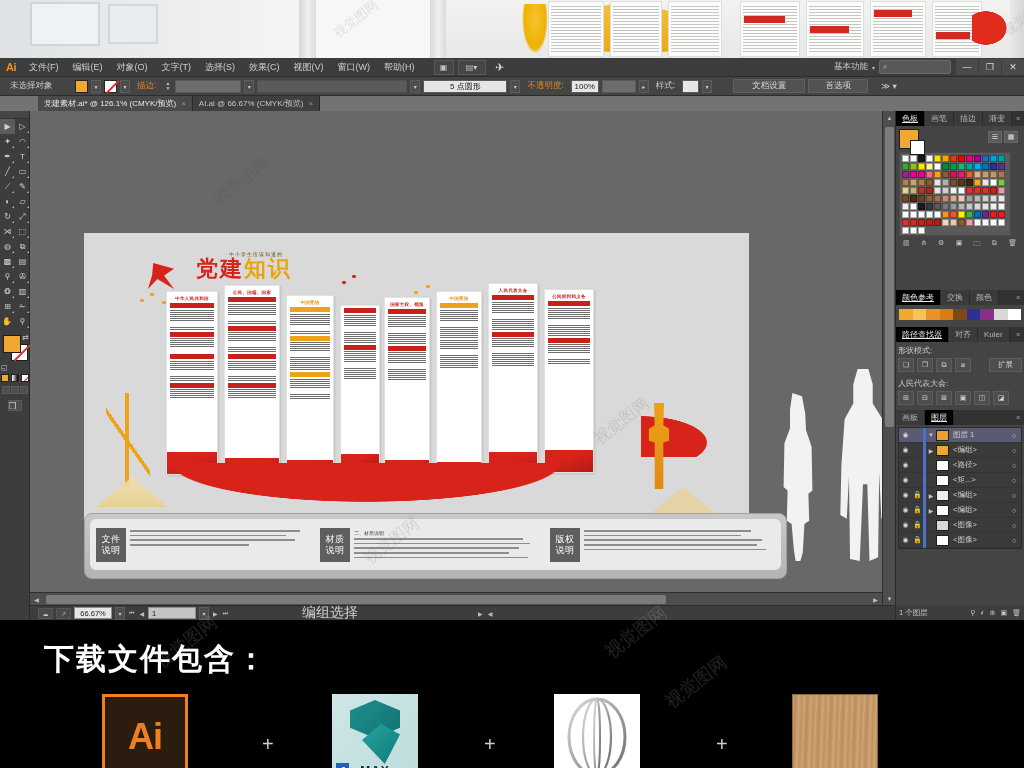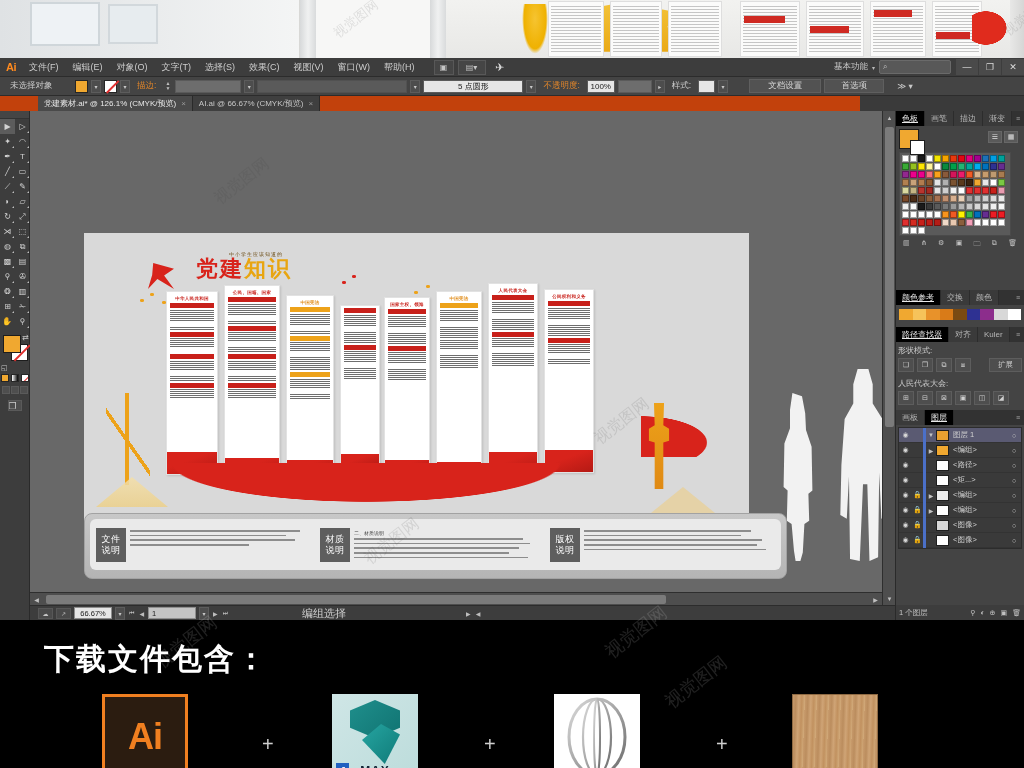--- a/index.html
+++ b/index.html
@@ -113,22 +113,22 @@
     height: 14px; padding: 0 6px; background: #525252; border: 1px solid #5f5f5f;
     display: flex; align-items: center; font-size: 8.5px; color: #d6d6d6; white-space: nowrap;
   }
   .cb-stepper {
     width: 9px; height: 13px; display: flex; flex-direction: column;
     justify-content: center; align-items: center; color: #c0c0c0; font-size: 5px; line-height: 5px;
   }
 
   
   #tab-bar {
-    position: absolute; left: 0; top: 38px; width: 860px; height: 15px;
-    background: #c2410c; display: flex; align-items: flex-end; padding-left: 38px;
+    position: absolute; left: 0; top: 38px; width: 1024px; height: 15px;
+    background: #737373; display: flex; align-items: flex-end; padding-left: 38px;
   }
   .doc-tab {
     height: 15px; background: #3f3f3f; border-right: 1px solid #2a2a2a;
     display: flex; align-items: center; padding: 0 6px; gap: 5px;
     font-size: 8px; color: #c6c6c6; white-space: nowrap;
   }
   .doc-tab.active { background: #4a4a4a; color: #e8e8e8; }
   .doc-tab .x { font-size: 8px; color: #9a9a9a; }
 
   
@@ -306,21 +306,21 @@
   .sb-zoom {
     width: 38px; height: 12px; background: #e6e6e6; color: #1c1c1c;
     font-size: 7.5px; display: flex; align-items: center; justify-content: center;
     border: 1px solid #8e8e8e;
   }
   .sb-page {
     width: 48px; height: 12px; background: #c4c4c4; border: 1px solid #8e8e8e;
     font-size: 7.5px; color: #1c1c1c; display: flex; align-items: center; padding-left: 3px;
   }
   .sb-nav { font-size: 6px; color: #bdbdbd; padding: 0 1px; }
-  .sb-tool { font-size: 11px; color: #cfcfcf; margin-left: 70px; }
+  .sb-tool { font-size: 14px; color: #cfcfcf; margin-left: 70px; }
 
   
   #right-dock {
     position: absolute; right: 0; top: 53px; width: 129px; height: 509px;
     background: #3d3d3d; border-left: 1px solid #2a2a2a;
   }
   .panel-tabs { display: flex; height: 15px; background: #323232; }
   .ptab {
     padding: 0 6px; height: 15px; line-height: 15px; font-size: 8px; color: #b6b6b6;
     background: #3a3a3a; border-right: 1px solid #2c2c2c; white-space: nowrap;
@@ -518,21 +518,21 @@
     <div class="tiny-arrow">▾</div>
     <div class="cb-label orange">描边:</div>
     <div class="cb-stepper">
         <span>▲</span>
         <span>▼</span>
       </div>
     <div class="cb-field" style="width:66px"></div>
     <div class="tiny-arrow">▾</div>
     <div class="cb-field" style="width:150px;background:#5a5a5a;border-color:#515151"></div>
     <div class="tiny-arrow">▾</div>
-    <div class="cb-field white" style="width:100px">5 点圆形</div>
+    <div class="cb-field white" style="width:84px">5 点圆形</div>
     <div class="tiny-arrow">▾</div>
     <div class="cb-label orange">不透明度:</div>
     <div class="cb-field" style="width:28px;background:#e6e6e6;color:#222">100%</div>
     <div class="cb-field" style="width:34px;background:#6d6d6d"></div>
     <div class="tiny-arrow">▸</div>
     <div class="cb-label">样式:</div>
     <div class="cb-field white" style="width:17px"></div>
     <div class="tiny-arrow">▾</div>
     <div class="cb-btn" style="margin-left:18px;width:72px;justify-content:center">文档设置</div>
     <div class="cb-btn" style="width:60px;justify-content:center">首选项</div>

